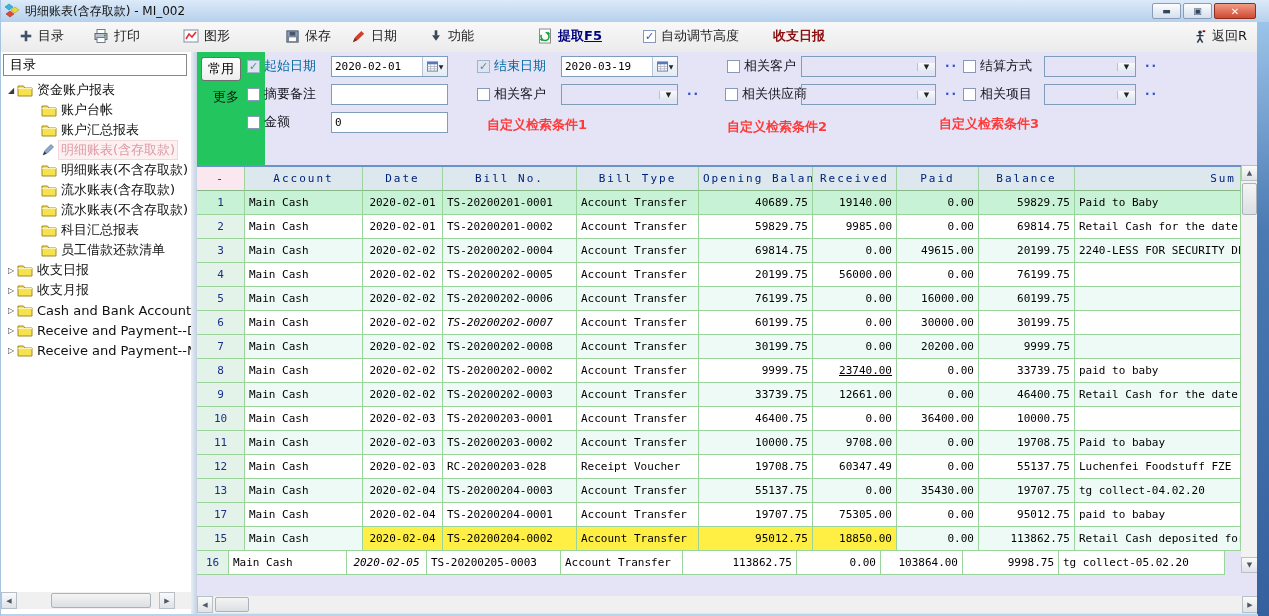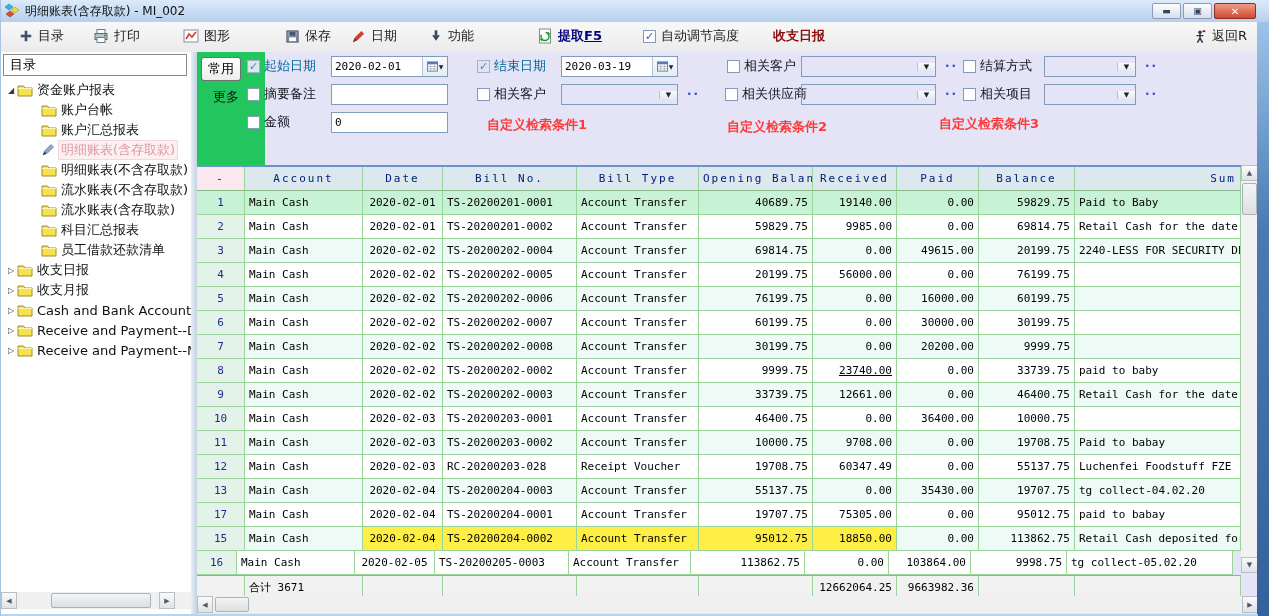--- a/index.html
+++ b/index.html
@@ -231,31 +231,31 @@
           <span class="tlabel">明细账表(不含存取款)</span>
         </div>
         <div class="titem" style="padding-left: 28px;">
           <span class="texp"></span>
           <span class="ticon">
             <svg width="16" height="13" viewBox="0 0 16 13">
               <path d="M1 2 L6.5 2 L8 4 L15 4 L15 12 L1 12 Z" fill="#f6e24c" stroke="#a58a28"></path>
               <path d="M1 4.6 L15 4.6" stroke="#fdf6c0" stroke-width="1"></path>
             </svg>
           </span>
+          <span class="tlabel">流水账表(含存取款)</span>
+        </div>
+        <div class="titem" style="padding-left: 28px;">
+          <span class="texp"></span>
+          <span class="ticon">
+            <svg width="16" height="13" viewBox="0 0 16 13">
+              <path d="M1 2 L6.5 2 L8 4 L15 4 L15 12 L1 12 Z" fill="#f6e24c" stroke="#a58a28"></path>
+              <path d="M1 4.6 L15 4.6" stroke="#fdf6c0" stroke-width="1"></path>
+            </svg>
+          </span>
           <span class="tlabel">流水账表(不含存取款)</span>
-        </div>
-        <div class="titem" style="padding-left: 28px;">
-          <span class="texp"></span>
-          <span class="ticon">
-            <svg width="16" height="13" viewBox="0 0 16 13">
-              <path d="M1 2 L6.5 2 L8 4 L15 4 L15 12 L1 12 Z" fill="#f6e24c" stroke="#a58a28"></path>
-              <path d="M1 4.6 L15 4.6" stroke="#fdf6c0" stroke-width="1"></path>
-            </svg>
-          </span>
-          <span class="tlabel">流水账表(含存取款)</span>
         </div>
         <div class="titem" style="padding-left: 28px;">
           <span class="texp"></span>
           <span class="ticon">
             <svg width="16" height="13" viewBox="0 0 16 13">
               <path d="M1 2 L6.5 2 L8 4 L15 4 L15 12 L1 12 Z" fill="#f6e24c" stroke="#a58a28"></path>
               <path d="M1 4.6 L15 4.6" stroke="#fdf6c0" stroke-width="1"></path>
             </svg>
           </span>
           <span class="tlabel">科目汇总报表</span>
@@ -503,21 +503,21 @@
           <div class="tc ar" style="width: 114px;">76199.75</div>
           <div class="tc ar" style="width: 84px;">0.00</div>
           <div class="tc ar" style="width: 82px;">16000.00</div>
           <div class="tc ar" style="width: 96px;">60199.75</div>
           <div class="tc al" style="width: 166px;"></div>
         </div>
         <div class="trow even">
           <div class="tc ac numc" style="width: 48px;">6</div>
           <div class="tc al" style="width: 118px;">Main Cash</div>
           <div class="tc ac" style="width: 80px;">2020-02-02</div>
-          <div class="tc al" style="width: 134px;">TS-20200202-0007</div>
+          <div class="tc al" style="width: 134px; font-style: italic;">TS-20200202-0007</div>
           <div class="tc al" style="width: 122px;">Account Transfer</div>
           <div class="tc ar" style="width: 114px;">60199.75</div>
           <div class="tc ar" style="width: 84px;">0.00</div>
           <div class="tc ar" style="width: 82px;">30000.00</div>
           <div class="tc ar" style="width: 96px;">30199.75</div>
           <div class="tc al" style="width: 166px;"></div>
         </div>
         <div class="trow odd">
           <div class="tc ac numc" style="width: 48px;">7</div>
           <div class="tc al" style="width: 118px;">Main Cash</div>
@@ -620,43 +620,31 @@
           <div class="tc ac yl" style="width: 80px;">2020-02-04</div>
           <div class="tc al yl" style="width: 134px;">TS-20200204-0002</div>
           <div class="tc al yl" style="width: 122px;">Account Transfer</div>
           <div class="tc ar yl" style="width: 114px;">95012.75</div>
           <div class="tc ar yl" style="width: 84px;">18850.00</div>
           <div class="tc ar" style="width: 82px;">0.00</div>
           <div class="tc ar" style="width: 96px;">113862.75</div>
           <div class="tc al" style="width: 166px;">Retail Cash deposited for the</div>
         </div>
         <div class="trow even">
-          <div class="tc ac numc" style="width: 40px;">16</div>
-          <div class="tc al" style="width: 118px;">Main Cash</div>
-          <div class="tc ac" style="width: 80px;">2020-02-05</div>
+          <div class="tc ac numc" style="width: 32px;">16</div>
+          <div class="tc al" style="width: 118px;">Main Cash</div>
+          <div class="tc ac" style="width: 80px; font-style: italic;">2020-02-05</div>
           <div class="tc al" style="width: 134px;">TS-20200205-0003</div>
           <div class="tc al" style="width: 122px;">Account Transfer</div>
           <div class="tc ar" style="width: 114px;">113862.75</div>
           <div class="tc ar" style="width: 84px;">0.00</div>
           <div class="tc ar" style="width: 82px;">103864.00</div>
           <div class="tc ar" style="width: 96px;">9998.75</div>
           <div class="tc al" style="width: 166px;">tg collect-05.02.20</div>
         </div>
-        <div class="trow tfoot">
-          <div class="tc al" style="width: 48px;"></div>
-          <div class="tc al" style="width: 118px;">合计  3671</div>
-          <div class="tc al" style="width: 80px;"></div>
-          <div class="tc al" style="width: 134px;"></div>
-          <div class="tc al" style="width: 122px;"></div>
-          <div class="tc ar" style="width: 114px;"></div>
-          <div class="tc ar" style="width: 84px;">12662064.25</div>
-          <div class="tc ar" style="width: 82px;">9663982.36</div>
-          <div class="tc ar" style="width: 96px;"></div>
-          <div class="tc ar" style="width: 166px;"></div>
-        </div>
       </div>
 
     <div class="vscroll">
       <div class="sb-btn" style="left:0;top:0;width:17px;height:16px">▲</div>
       <div class="sb-thumb" style="left:1px;top:18px;width:15px;height:32px"></div>
       <div class="sb-btn" style="left:0;bottom:0;width:17px;height:16px">▼</div>
     </div>
 
     <div class="main-hscroll">
       <div class="sb-btn" style="left:0;top:0;width:16px;height:17px">◀</div>

